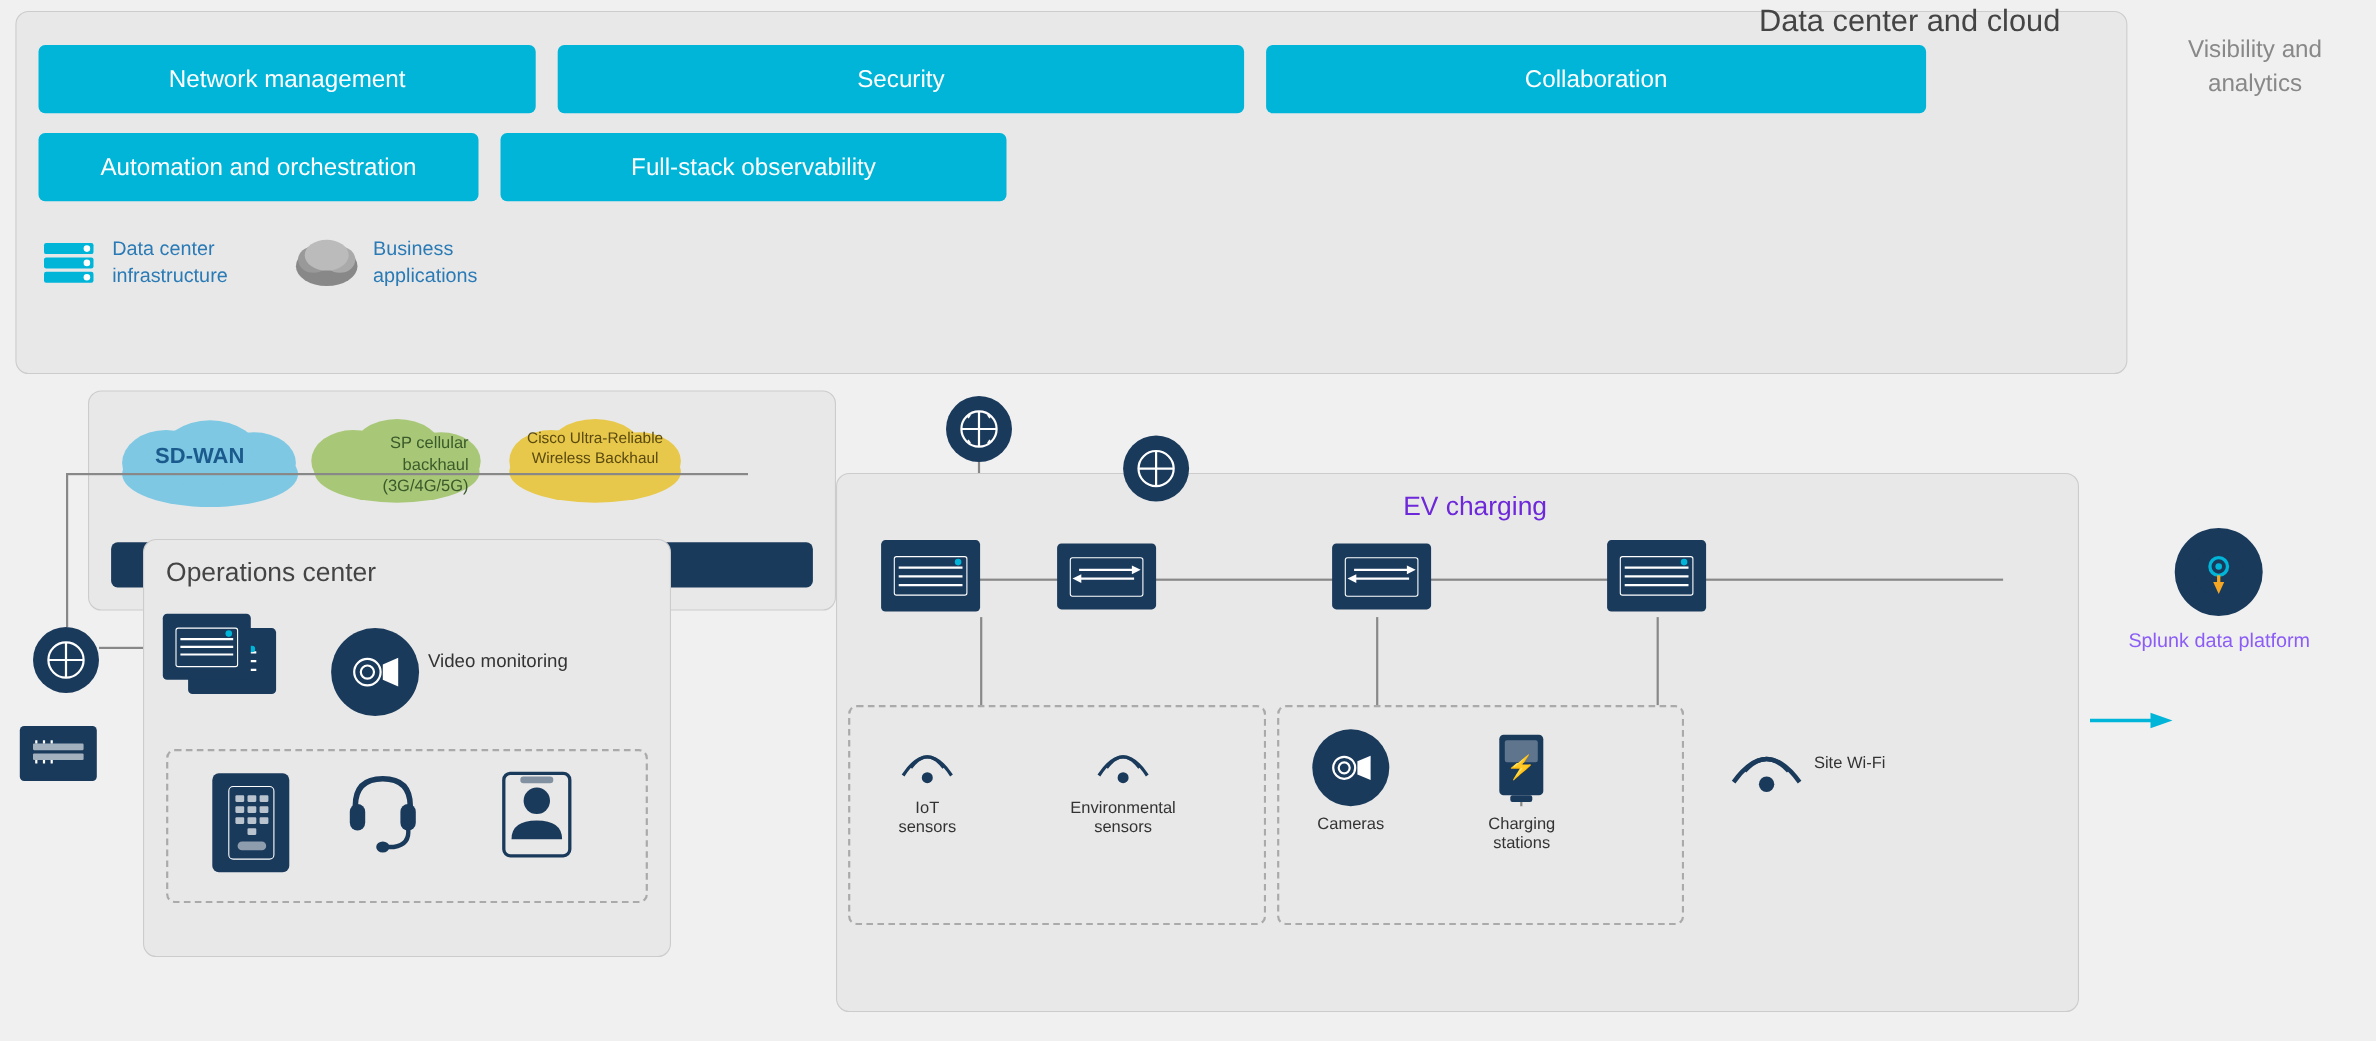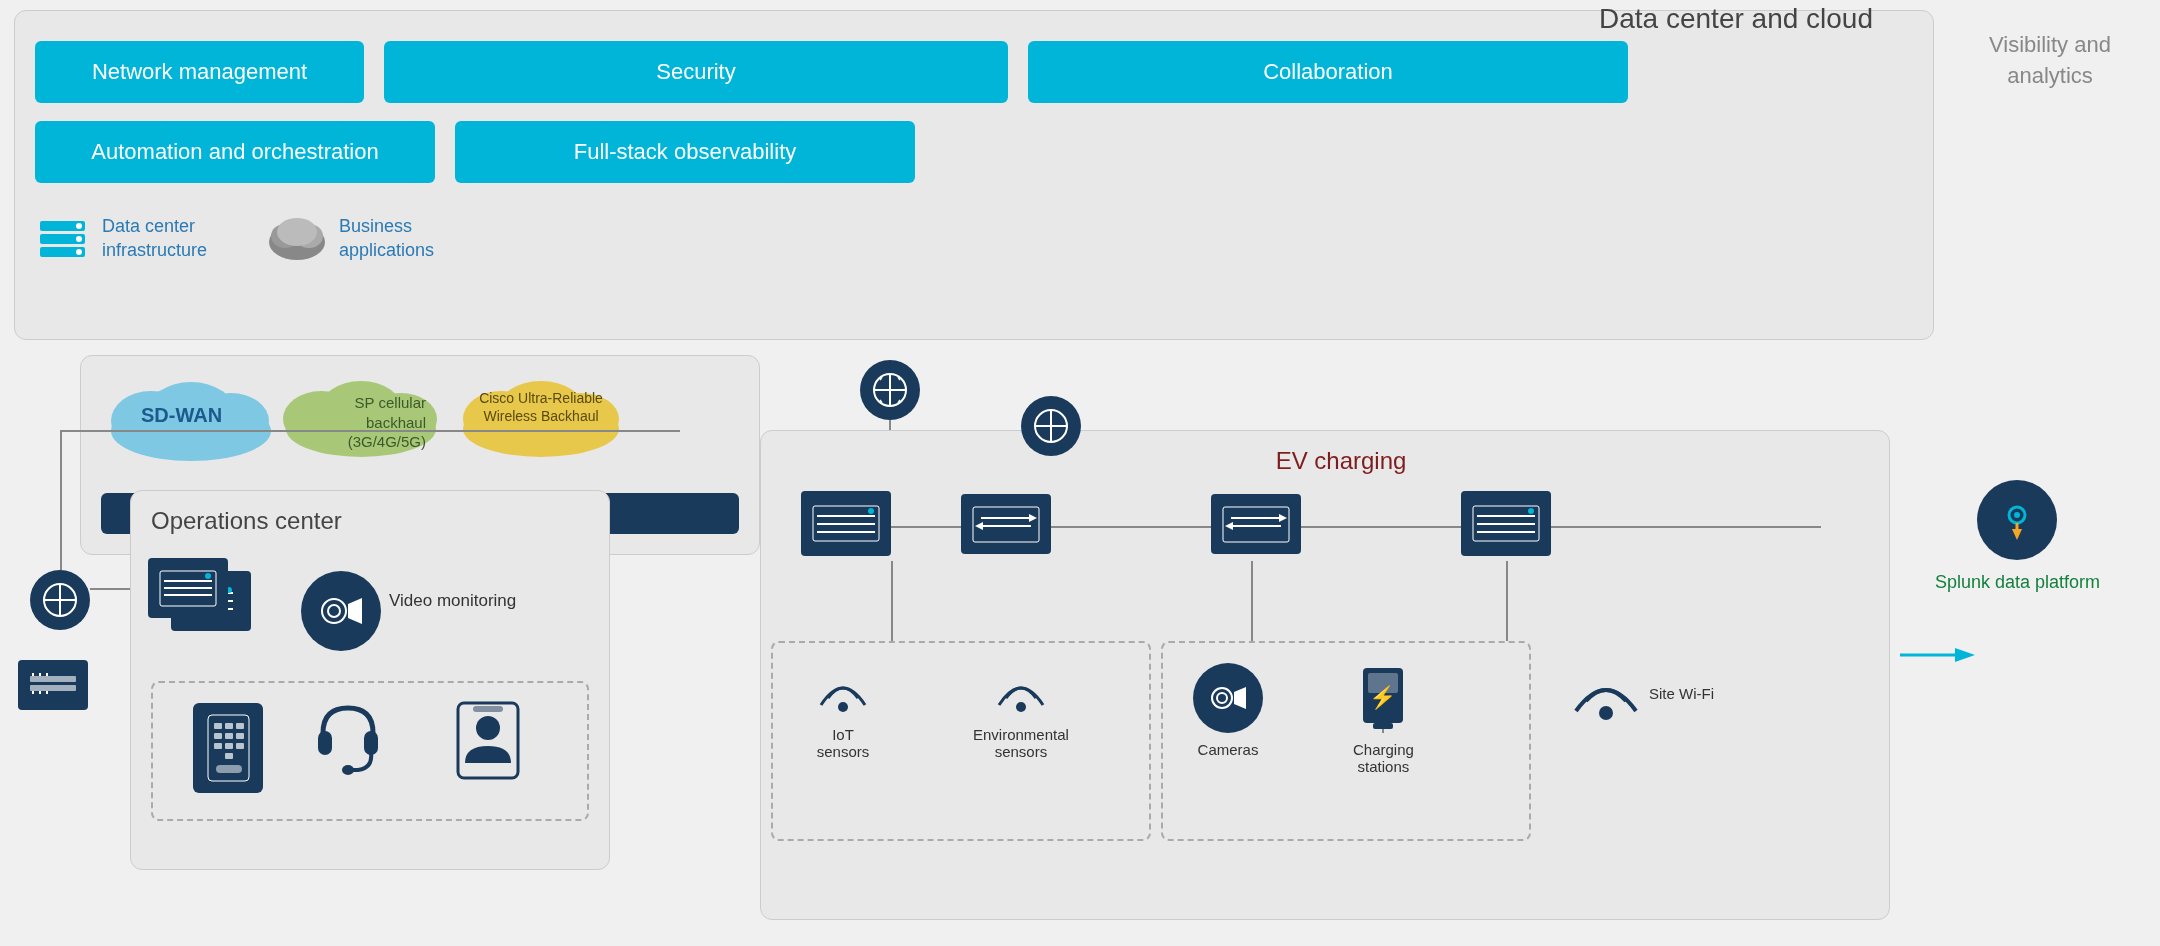--- a/index.html
+++ b/index.html
@@ -55,21 +55,21 @@
     }
 
     .btn-row1 {
       position: absolute;
       top: 30px;
       left: 20px;
       display: flex;
       gap: 20px;
     }
 
-    .btn-net-mgmt { width: 329px; text-align: center; }
+    .btn-net-mgmt { width: 452px; text-align: center; }
     .btn-security { width: 624px; }
     .btn-collab { width: 600px; }
 
     .btn-row2 {
       position: absolute;
       top: 110px;
       left: 20px;
       display: flex;
       gap: 20px;
     }
@@ -181,21 +181,21 @@
       left: 760px;
       width: 1130px;
       height: 490px;
       background: #e8e8e8;
       border-radius: 12px;
       border: 1px solid #ccc;
     }
 
     .ev-label {
       font-size: 24px;
-      color: #7f1d1d;
+      color: #6d28d9;
       padding: 16px 20px 0;
       text-align: center;
       margin-left: 32px;
     }
 
     
     .splunk-container {
       position: absolute;
       right: 60px;
       top: 480px;
@@ -210,21 +210,21 @@
       height: 80px;
       background: #1a3a5c;
       border-radius: 50%;
       display: flex;
       align-items: center;
       justify-content: center;
     }
 
     .splunk-label {
       font-size: 18px;
-      color: #15803d;
+      color: #8b5cf6;
       text-align: right;
       line-height: 1.4;
     }
 
     
     .connector-line {
       position: absolute;
       background: #888;
     }
 

